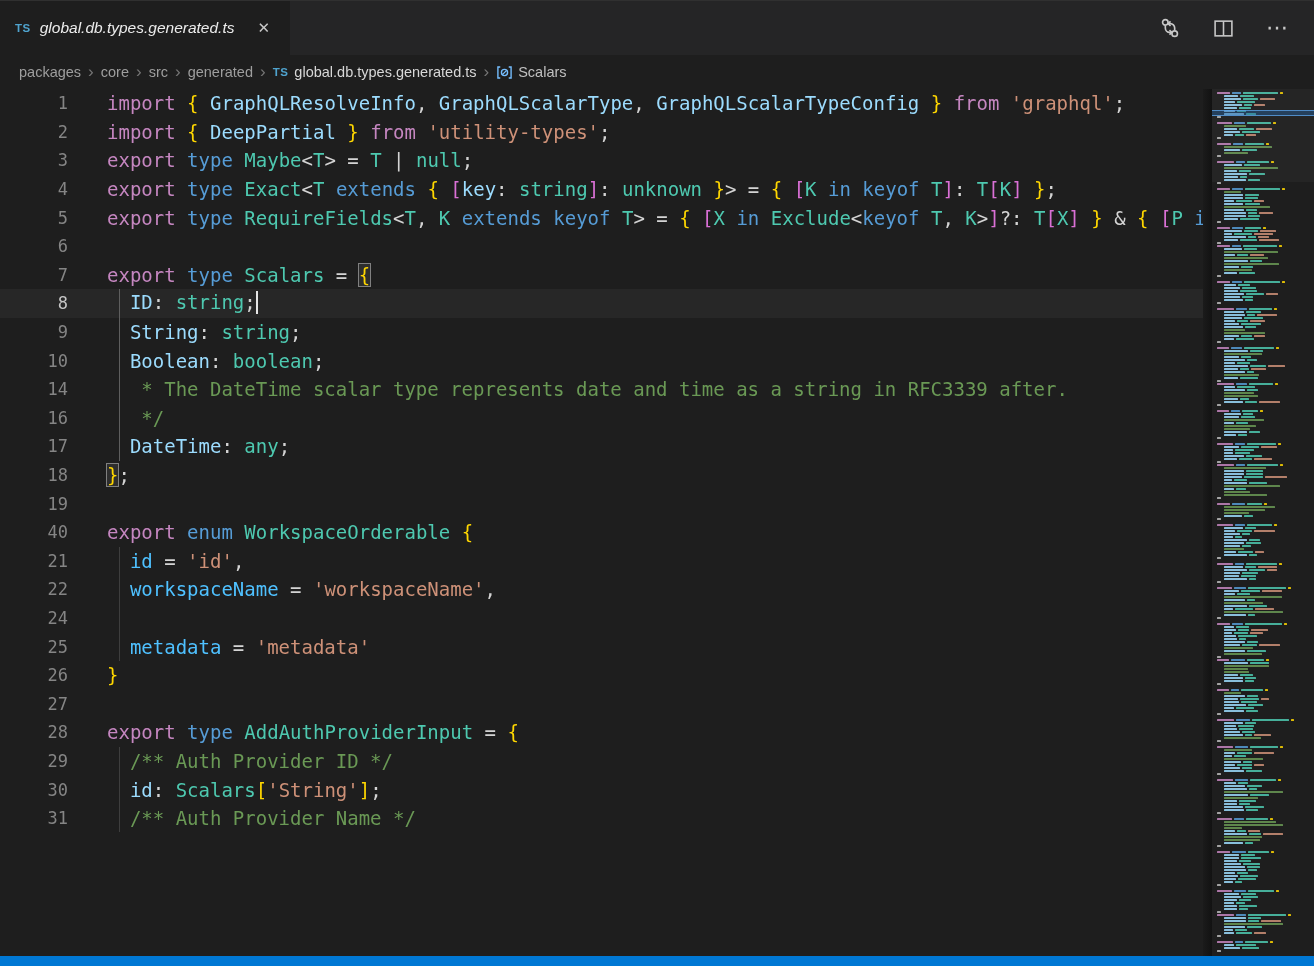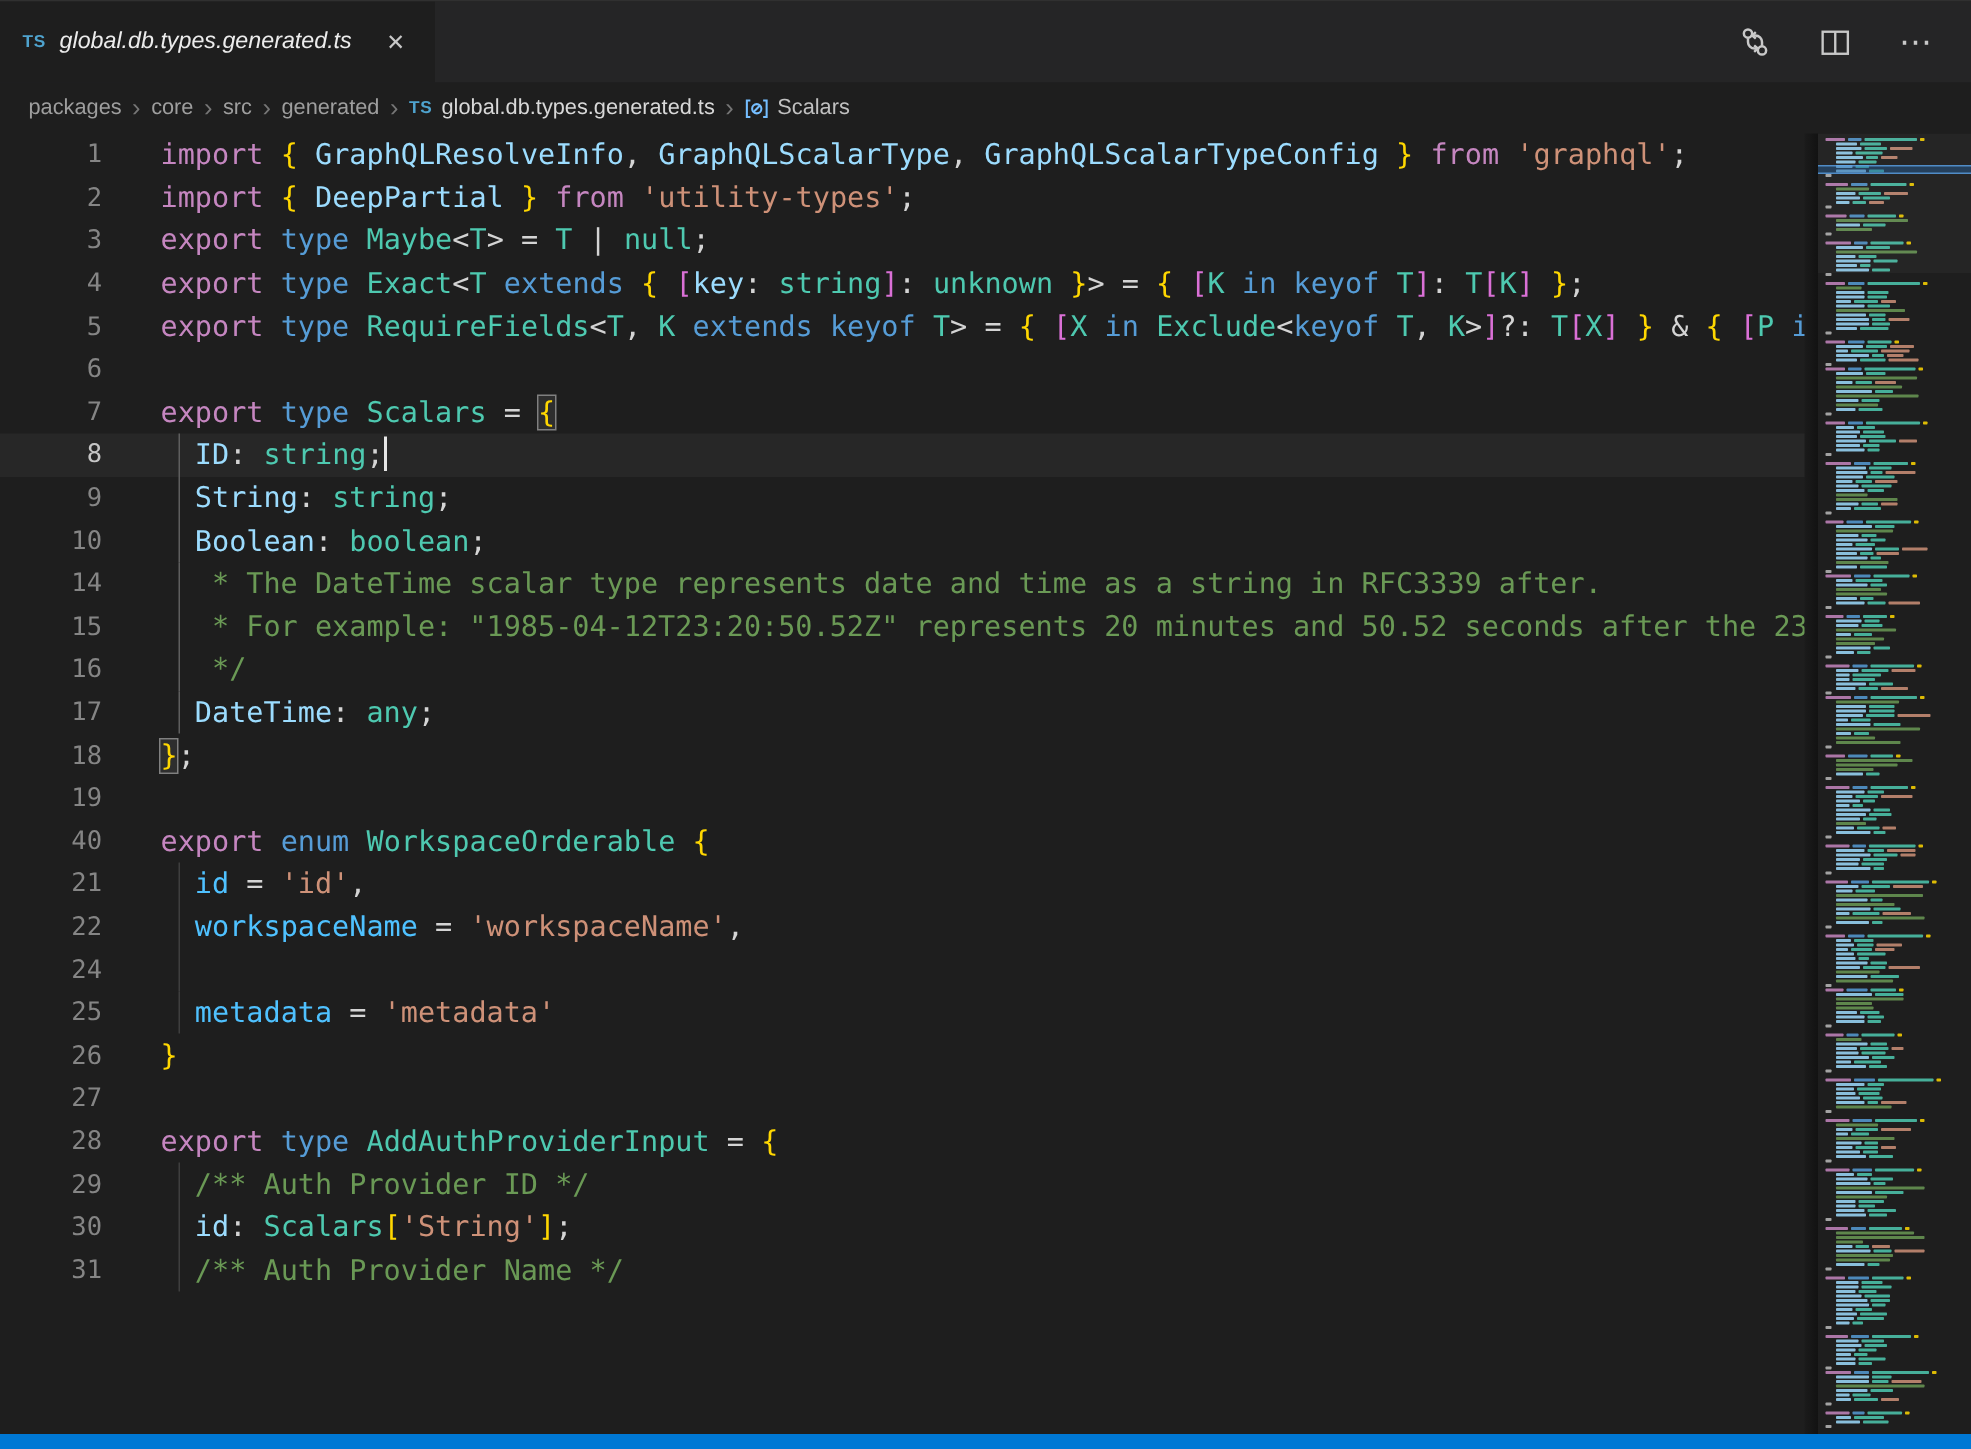--- a/index.html
+++ b/index.html
@@ -147,24 +147,20 @@
       </div>
       <div class="line" data-g="2">
         <span class="num">10</span>
         <span class="code"><span style="color: rgb(212, 212, 212);">  </span><span style="color: rgb(156, 220, 254);">Boolean</span><span style="color: rgb(212, 212, 212);">: </span><span style="color: rgb(78, 201, 176);">boolean</span><span style="color: rgb(212, 212, 212);">;</span></span>
       </div>
       <div class="line" data-g="2">
         <span class="num">14</span>
         <span class="code"><span style="color: rgb(106, 153, 85);">   * The DateTime scalar type represents date and time as a string in RFC3339 after.</span></span>
       </div>
       <div class="line" data-g="2">
-        <span class="num">15</span>
-        <span class="code"><span style="color: rgb(106, 153, 85);">   * For example: "1985-04-12T23:20:50.52Z" represents 20 minutes and 50.52 seconds after the 23</span></span>
-      </div>
-      <div class="line" data-g="2">
         <span class="num">16</span>
         <span class="code"><span style="color: rgb(106, 153, 85);">   */</span></span>
       </div>
       <div class="line" data-g="2">
         <span class="num">17</span>
         <span class="code"><span style="color: rgb(212, 212, 212);">  </span><span style="color: rgb(156, 220, 254);">DateTime</span><span style="color: rgb(212, 212, 212);">: </span><span style="color: rgb(78, 201, 176);">any</span><span style="color: rgb(212, 212, 212);">;</span></span>
       </div>
       <div class="line">
         <span class="num">18</span>
         <span class="code"><span class="bm" style="color: rgb(255, 215, 0);">}</span><span style="color: rgb(212, 212, 212);">;</span></span>

